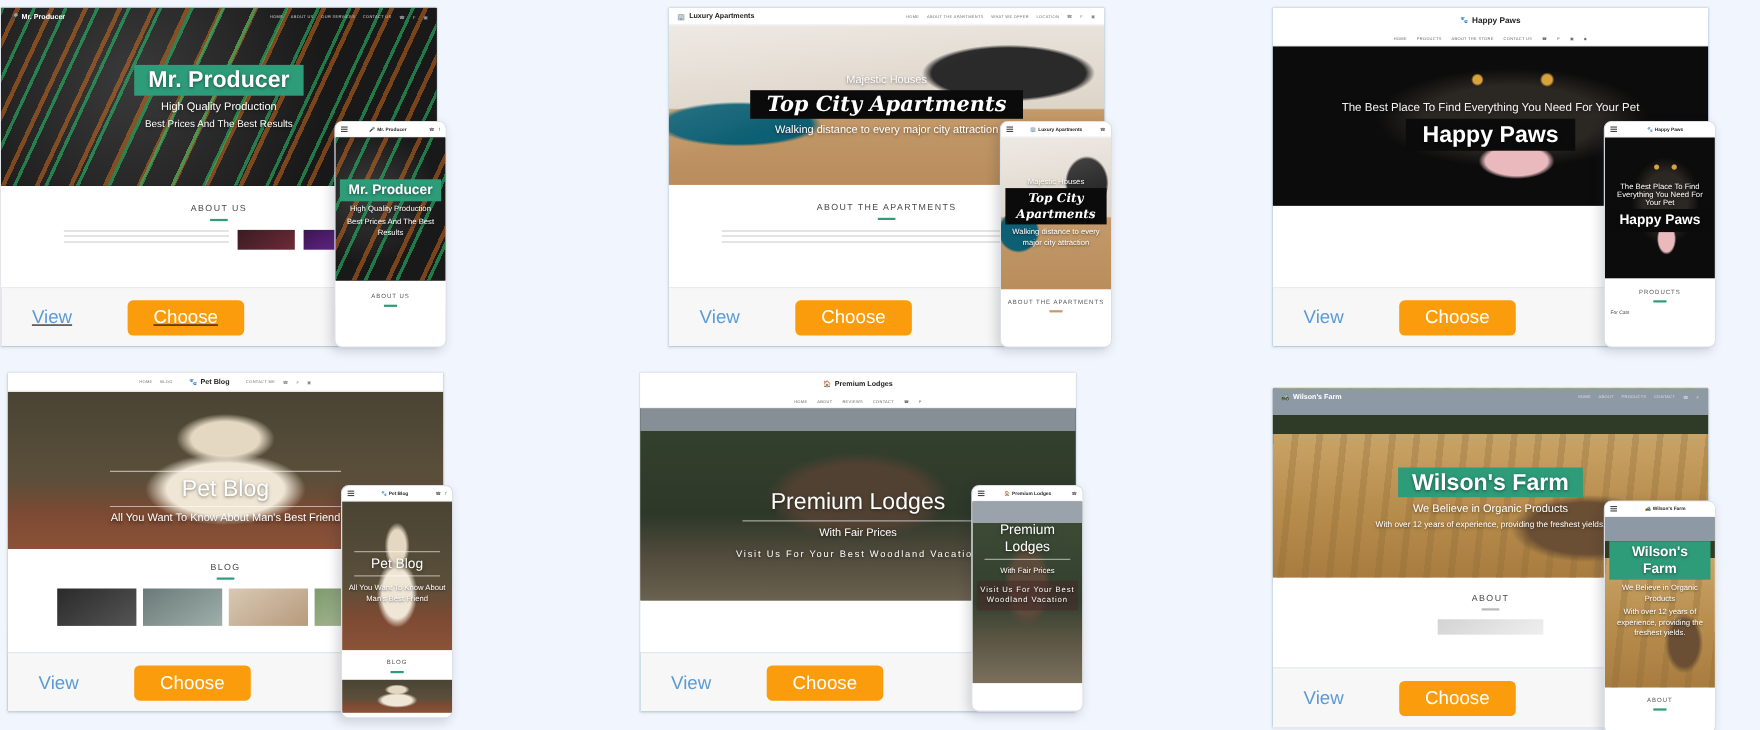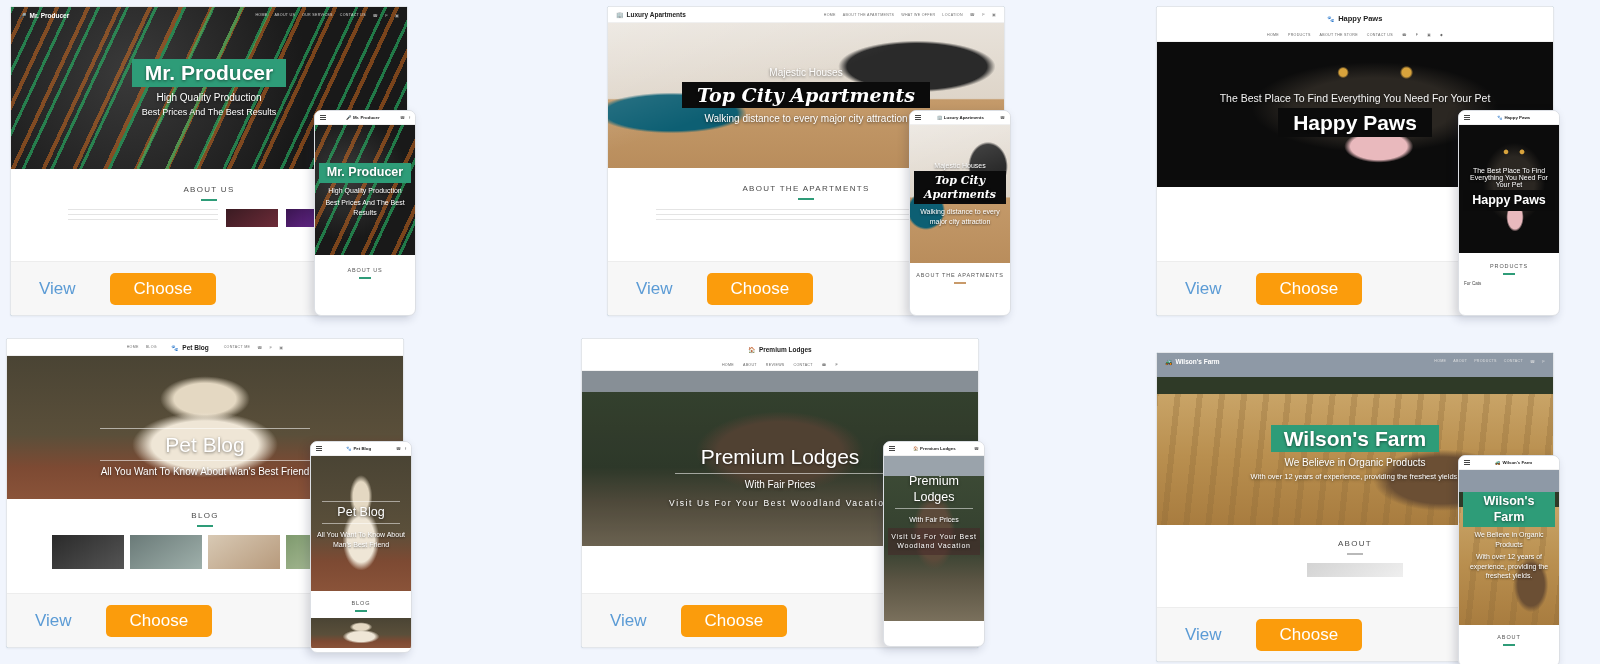--- a/index.html
+++ b/index.html
@@ -30,41 +30,42 @@
     overflow: hidden;
     background: #ffffff;
   }
   .card-footer {
     height: 54px;
     background: #f7f7f7;
     border-top: 1px solid #ededed;
     display: flex;
     align-items: center;
     padding-left: 22px;
-    gap: 28px;
+    gap: 16px;
     position: relative;
     z-index: 2;
   }
   .btn-view {
     color: #5b9bd5;
     font-size: 17px;
     background: none; border: none;
     cursor: pointer;
     padding: 4px 6px;
     font-family: inherit;
   }
   .btn-choose {
     background: #fb9c0c;
     color: #fff;
     font-size: 17px;
     border: none; border-radius: 5px;
     padding: 6px 24px;
     cursor: pointer;
     min-width: 86px;
     font-family: inherit;
+    margin-left: 28px;
   }
 
   
   .site { position: absolute; inset: 0; background: #fff; }
   .site-bar {
     height: 16px;
     background: #fff;
     display: flex; align-items: center;
     padding: 0 8px;
     font-size: 6.5px; font-weight: bold;
@@ -236,21 +237,21 @@
   .ph-aboutthumb-1 { background: linear-gradient(145deg,#3a1b22,#6d2b38); }
   .ph-aboutthumb-2 { background: linear-gradient(145deg,#3a1550,#7b2fa8); }
   .ph-aboutthumb-3 { background: linear-gradient(145deg,#d3d3d3,#efefef); }
   .scrim { position: absolute; inset: 0; background: rgba(0,0,0,.12); }
 </style>
 </head>
 <body>
 
 <div class="gallery">
 
-  <div class="card" style="left:10px; top:6px;">
+  <div class="card" style="left:0; top:6px;text-decoration:underline;">
     <div class="card-preview">
       <div class="site">
         <div class="hero ph-mixer" style="height:162px;">
           <div class="hero-img ph-mixer"></div>
           <div class="site-bar overlay">
             <span class="brand">
               <span class="brand-glyph">🎤</span>
               <span>Mr. Producer</span>
             </span>
             <span class="nav">

